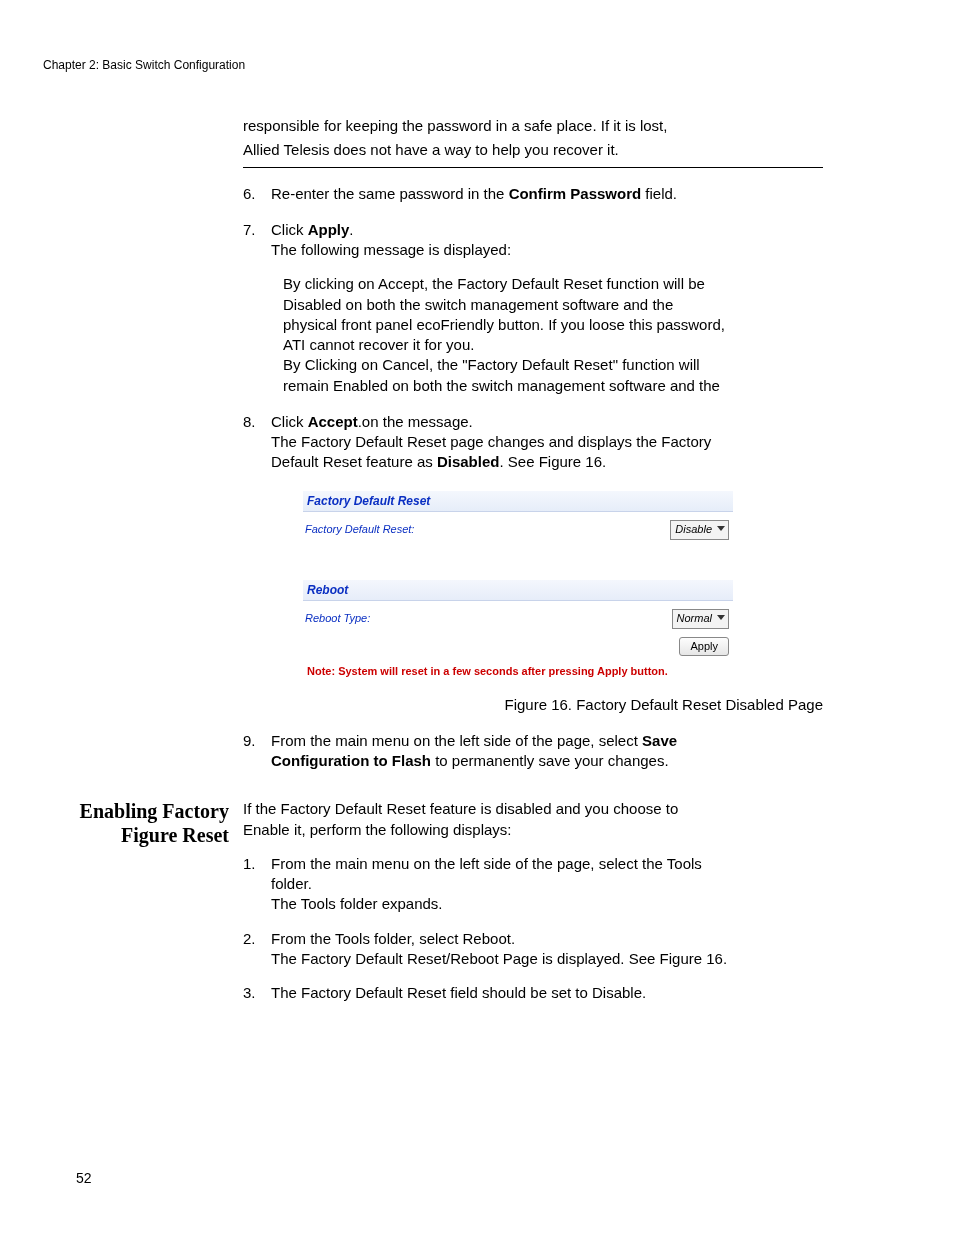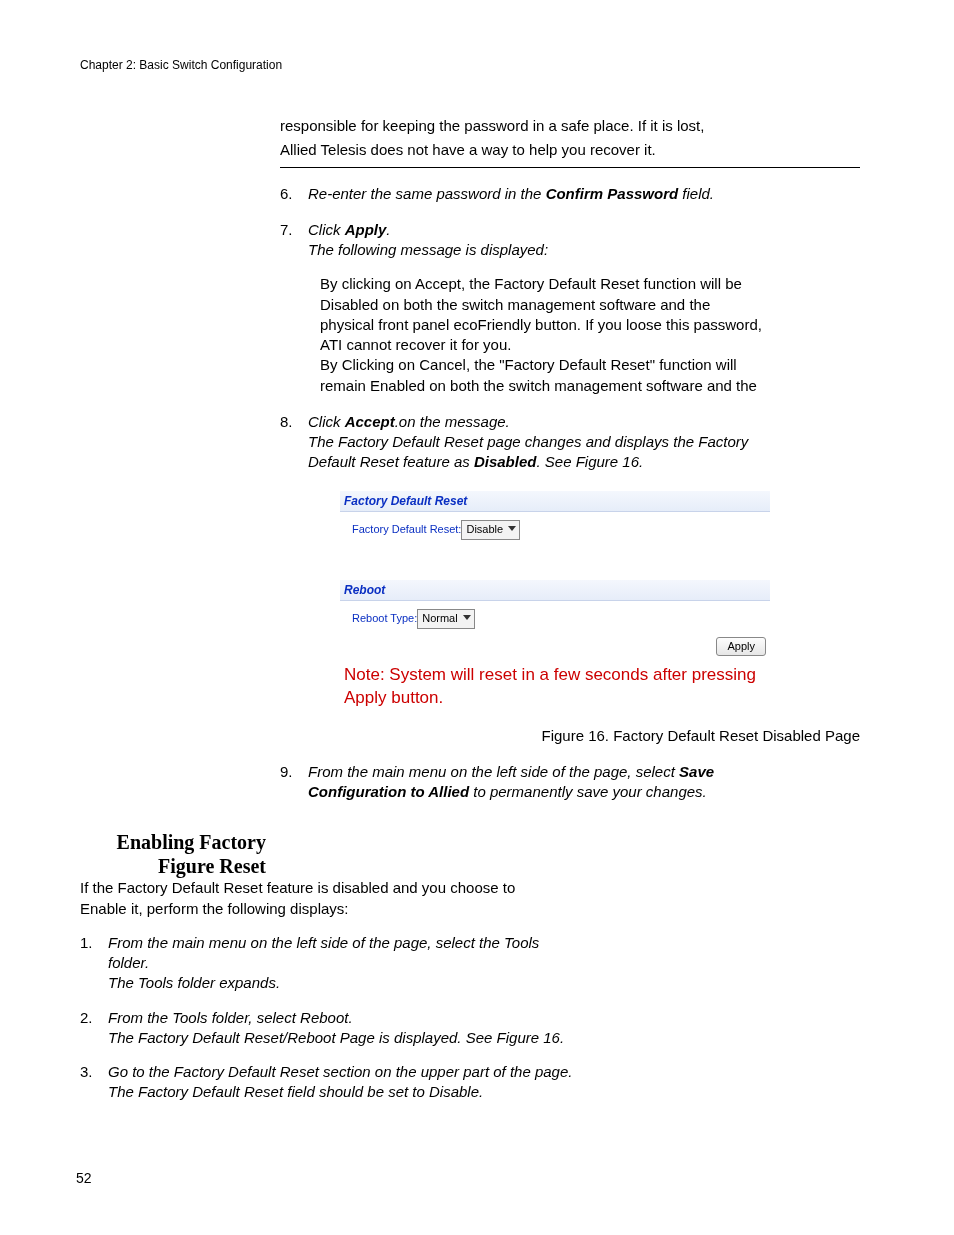--- a/index.html
+++ b/index.html
@@ -7,42 +7,42 @@
     padding: 0;
     background: #fff;
     font-family: Arial, Helvetica, sans-serif;
     color: #000;
     font-size: 15px;
   }
   .page {
     width: 954px;
     height: 1222px;
     box-sizing: border-box;
-    padding: 58px 80px 40px 80px;
+    padding: 58px 80px 40px 43px;
     position: relative;
   }
   .runhead {
     font-size: 12px;
     color: #000;
     margin-bottom: 44px;
   }
   .content-col {
     margin-left: 200px;   
     width: 580px;
     line-height: 1.35;
   }
   .content-col p { margin: 0 0 4px 0; }
   .content-col .bold { font-weight: 700; }
   hr.rule { border: none; border-top: 1px solid #000; margin: 6px 0 16px 0; }
 
   
   .num-item { display: flex; gap: 8px; margin-top: 16px; }
   .num-item .n { width: 20px; flex: none; }
   .num-item .t { flex: 1; }
-  .num-item .t p { margin: 0; font-style: italic; }
+  .num-item .t p { margin: 0; }
 
   .indent-msg {
     margin: 14px 0 0 40px;
   }
   .indent-msg p { margin: 0; }
 
   
   .uishot {
     margin: 18px 0 10px 60px;
     width: 430px;
@@ -54,23 +54,24 @@
     font-style: italic;
     color: #0a2fc2;
     padding: 2px 4px;
     background: linear-gradient(#f4f7fd,#e6edf9);
     border-bottom: 1px solid #c8d3ea;
     margin-bottom: 8px;
   }
   .uishot .row {
     display: flex;
     align-items: center;
-    justify-content: flex-start;
+    justify-content: space-between;
     font-size: 11px;
-    margin: 2px 4px 40px 12px;
+    margin: 2px 4px 40px 2px;
+    font-style: italic;
   }
   .uishot .row.tight { margin-bottom: 8px; }
   .uishot .lbl { color: #0a2fc2; }
   .uishot .sel {
     font-size: 11px;
     background: #f3f3f3;
     border: 1px solid #888;
     height: 18px;
     padding: 0 16px 0 4px;
     line-height: 16px;
@@ -81,26 +82,26 @@
     width:0;height:0;border-left:4px solid transparent;border-right:4px solid transparent;border-top:5px solid #333;
   }
   .uishot .btn {
     font-size: 11px;
     background: linear-gradient(#fdfdfd,#e6e6e6);
     border: 1px solid #888;
     border-radius: 3px;
     padding: 1px 10px;
   }
   .uishot .btn-row { display:flex; justify-content:flex-end; margin: 0 4px 8px 0; }
-  .uishot .note { color:#c00; font-size:17px; font-weight:400; margin: 4px 4px 12px 4px; }
+  .uishot .note { color:#c00; font-size:11px; font-weight:700; margin: 4px 4px 12px 4px; }
 
   .figcap { text-align: right; margin: 16px 0 10px 0; }
 
   
-  .sidehead-row { display:flex; margin-top: 28px; flex-direction: column; }
+  .sidehead-row { display:flex; margin-top: 28px; }
   .sidehead {
     width: 200px;
     flex: none;
     text-align: right;
     padding-right: 14px;
     box-sizing: border-box;
     font-family: "Times New Roman", serif;
     font-weight: 700;
     font-size: 20px;
     line-height: 1.2;
@@ -171,21 +172,21 @@
       </div>
       <div class="note">Note: System will reset in a few seconds after pressing Apply button.</div>
     </div>
 
     <div class="figcap">Figure 16. Factory Default Reset Disabled Page</div>
 
     <div class="num-item">
       <div class="n">9.</div>
       <div class="t">
         <p><span>From the main menu on the left side of the page, select </span><span class="bold">Save</span></p>
-        <p><span class="bold">Configuration to Allied</span><span> to permanently save your changes.</span></p>
+        <p><span class="bold">Configuration to Flash</span><span> to permanently save your changes.</span></p>
       </div>
     </div>
   </div>
 
   <div class="sidehead-row">
     <div class="sidehead">
       <div>Enabling Factory</div>
       <div>Figure Reset</div>
     </div>
     <div class="sidebody">
@@ -205,21 +206,20 @@
         <div class="n">2.</div>
         <div class="t">
           <p><span>From the </span><span class="bold">Tools</span><span> folder, select </span><span class="bold">Reboot</span><span>.</span></p>
           <p>The Factory Default Reset/Reboot Page is displayed. See Figure 16.</p>
         </div>
       </div>
 
       <div class="num-item">
         <div class="n">3.</div>
         <div class="t">
-          <p>Go to the Factory Default Reset section on the upper part of the page.</p>
           <p><span>The </span><span class="bold">Factory Default Reset</span><span> field should be set to </span><span class="bold">Disable</span><span>.</span></p>
         </div>
       </div>
     </div>
   </div>
 
   <div class="pagenum">52</div>
 </div>
 
 </body></html>

